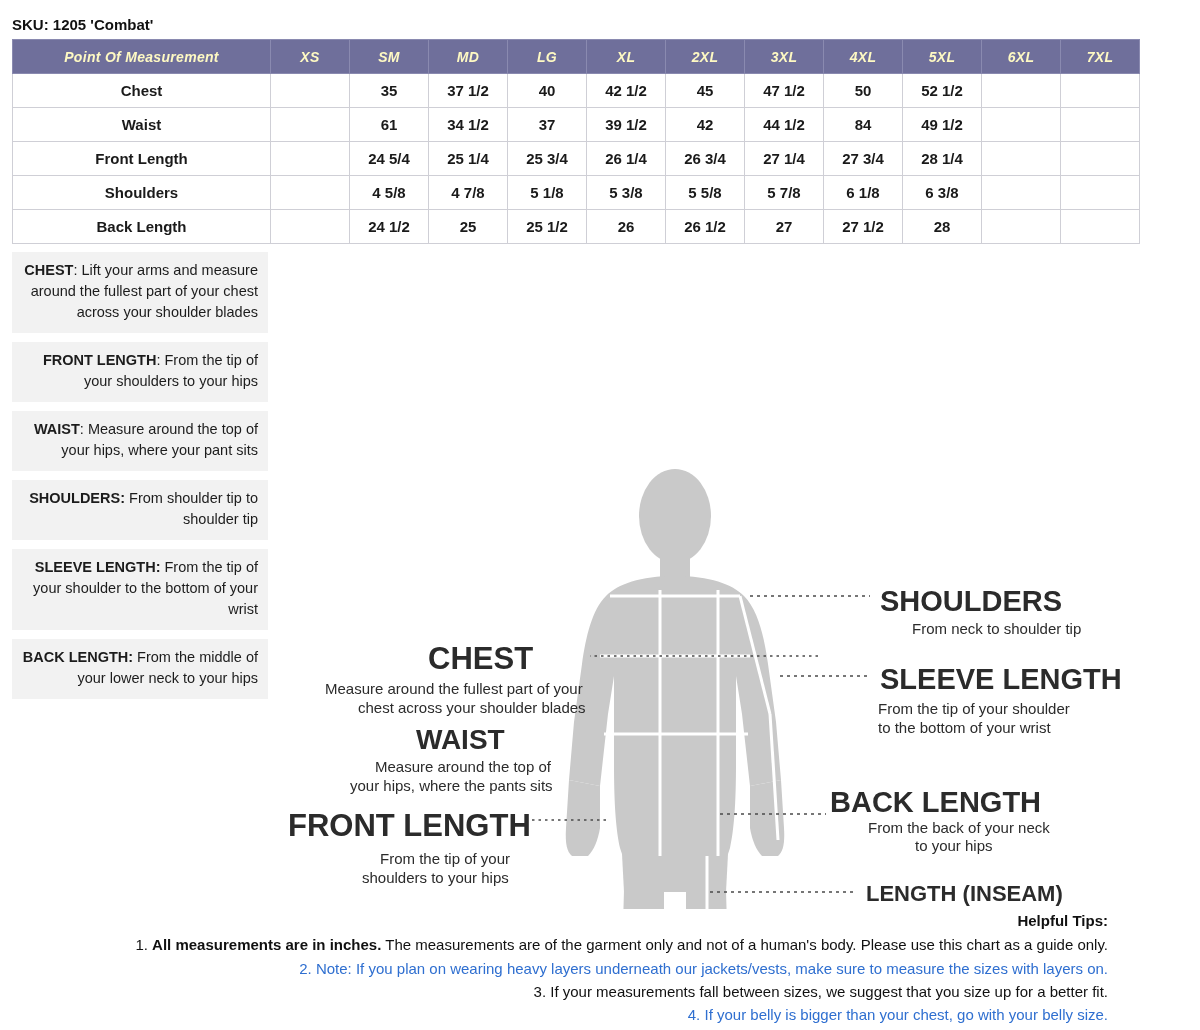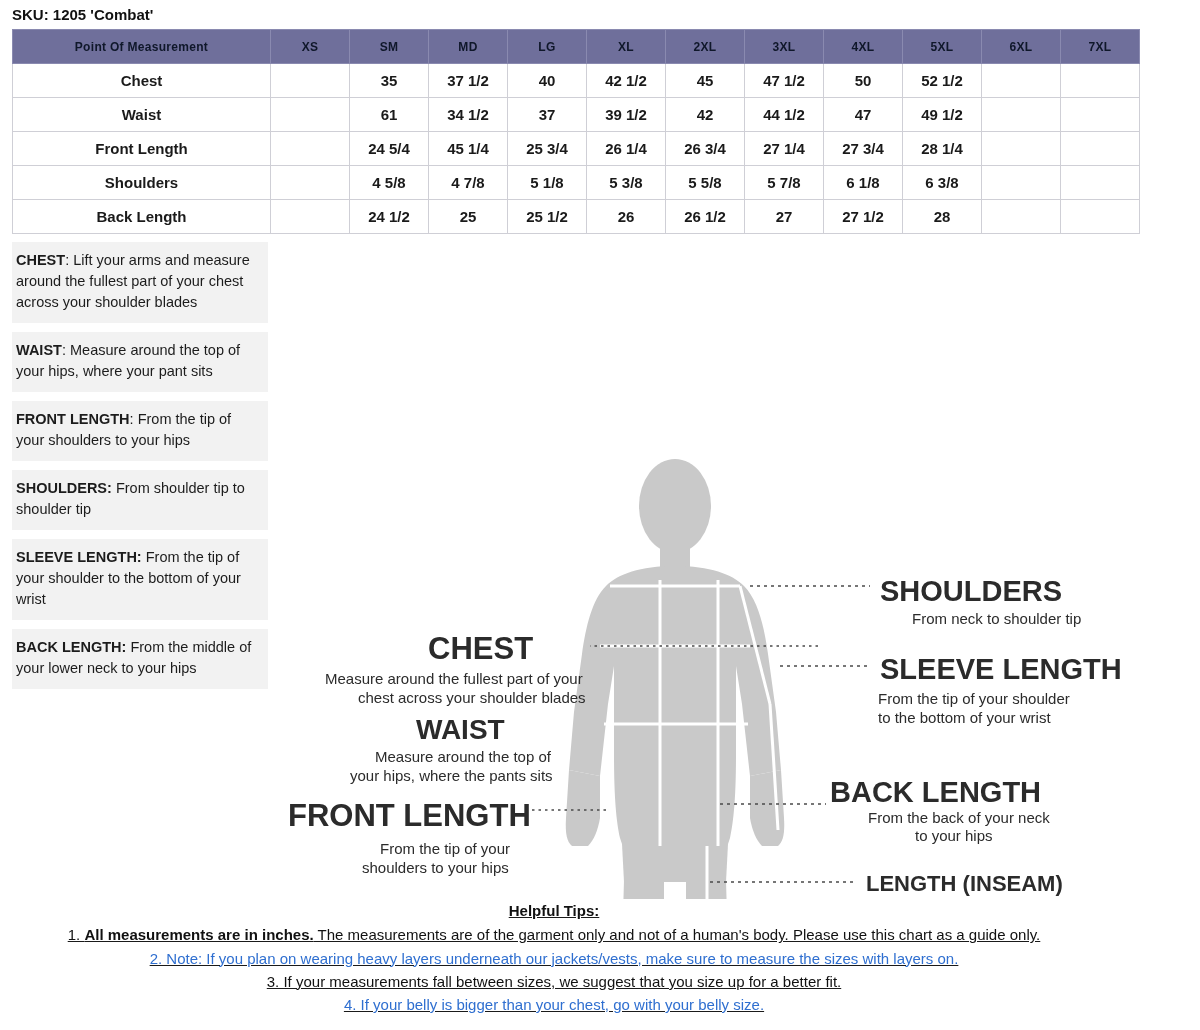--- a/index.html
+++ b/index.html
@@ -13,21 +13,21 @@
     font-family: "Liberation Sans", sans-serif;
     color: #1a1a1a;
     position: relative;
     overflow: hidden;
   }
 
   
   .sku {
     font-size: 15px;
     font-weight: bold;
-    padding: 6px 0 6px 12px;
+    padding: 16px 0 6px 12px;
     color: #111;
   }
 
   
   table.size-table {
     border-collapse: collapse;
     width: 1128px;
     margin-left: 12px;
     table-layout: fixed;
   }
@@ -35,40 +35,42 @@
   table.size-table td {
     border: 1px solid #cfcfd6;
     height: 31px;
     text-align: center;
     font-size: 15px;
     font-weight: bold;
     color: #1a1a1a;
   }
   table.size-table thead th {
     background: #6f6f9b;
-    color: #0f172a;
-    font-size: 12px;
+    color: #fef9c3;
+    font-size: 14px;
     border: 1px solid #8a8ab0;
     letter-spacing: .3px;
+    font-style: italic;
   }
   table.size-table thead th.pom {
     width: 255px;
     text-align: center;
   }
   table.size-table tbody td.rowlabel {
     width: 255px;
     text-align: center;
     background: #ffffff;
   }
 
   
   .middle {
     position: relative;
     width: 1020px;
     height: 665px;
+    text-align: right;
   }
 
   
   .defs {
     position: absolute;
     left: 12px;
     top: 8px;
     width: 256px;
   }
   .def-block {
@@ -91,24 +93,23 @@
     width: 930px;
     height: 665px;
   }
   .figure-wrap svg {
     display: block;
   }
 
   
   .tips {
     width: 1108px;
-    text-align: center;
+    text-align: right;
     font-size: 15px;
     line-height: 1.55;
-    text-decoration: underline;
   }
   .tips .tips-title {
     font-weight: bold;
     color: #111;
     margin-bottom: 1px;
   }
   .tips .line {
     color: #111;
   }
   .tips .line.blue {
@@ -155,30 +156,30 @@
     </tr>
     <tr>
       <td class="rowlabel">Waist</td>
       <td></td>
       <td>61</td>
       <td>34 1/2</td>
       <td>37</td>
       <td>39 1/2</td>
       <td>42</td>
       <td>44 1/2</td>
-      <td>47</td>
+      <td>84</td>
       <td>49 1/2</td>
       <td></td>
       <td></td>
     </tr>
     <tr>
       <td class="rowlabel">Front Length</td>
       <td></td>
       <td>24 5/4</td>
-      <td>45 1/4</td>
+      <td>25 1/4</td>
       <td>25 3/4</td>
       <td>26 1/4</td>
       <td>26 3/4</td>
       <td>27 1/4</td>
       <td>27 3/4</td>
       <td>28 1/4</td>
       <td></td>
       <td></td>
     </tr>
     <tr>
@@ -212,24 +213,24 @@
   </tbody>
 </table>
 
 <div class="middle">
 
   <div class="defs">
     <div class="def-block">
       <b>CHEST</b><span>: </span><span>Lift your arms  and measure around the fullest part of your chest across your shoulder blades</span>
     </div>
     <div class="def-block">
+      <b>FRONT LENGTH</b><span>: </span><span>From the tip of your shoulders to your hips</span>
+    </div>
+    <div class="def-block">
       <b>WAIST</b><span>:  </span><span>Measure around the top of your hips, where your pant sits</span>
-    </div>
-    <div class="def-block">
-      <b>FRONT LENGTH</b><span>: </span><span>From the tip of your shoulders to your hips</span>
     </div>
     <div class="def-block">
       <b>SHOULDERS:</b><span> </span><span>From shoulder tip to shoulder tip</span>
     </div>
     <div class="def-block">
       <b>SLEEVE LENGTH:</b><span> </span><span>From the tip of your shoulder to the bottom of your wrist</span>
     </div>
     <div class="def-block">
       <b>BACK LENGTH:</b><span> </span><span>From the middle of your lower neck to your hips</span>
     </div>

